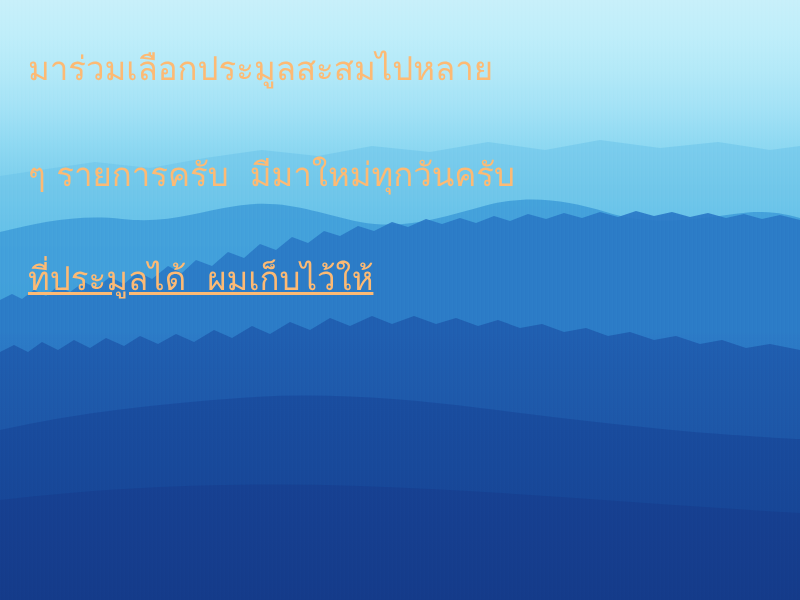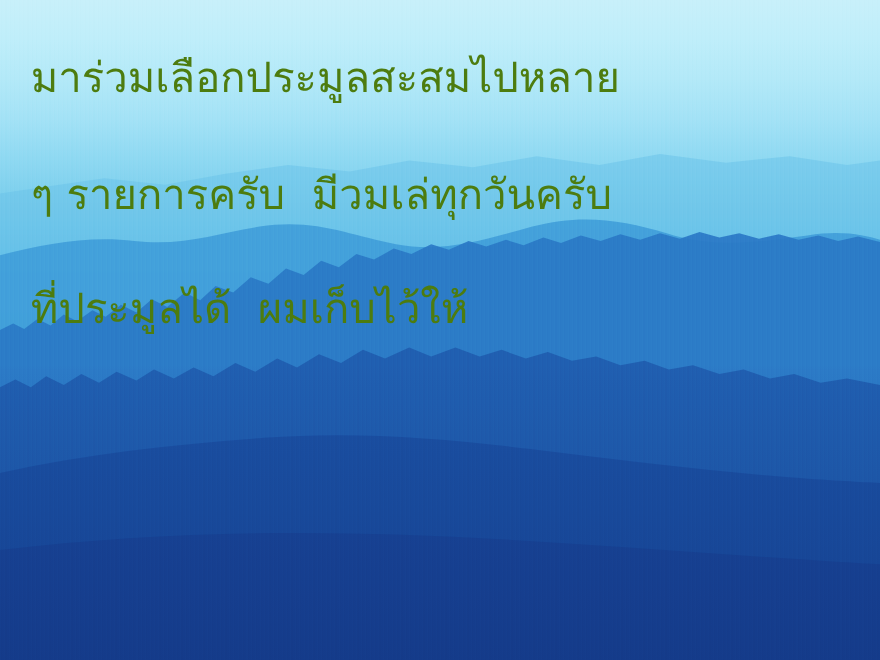--- a/index.html
+++ b/index.html
@@ -85,31 +85,31 @@
     left: 0;
     top: 0;
     width: 800px;
     height: 600px;
     padding: 0;
     box-sizing: border-box;
   }
   .line {
     position: absolute;
     left: 28px;
-    color: #4d7c0f;
-    font-size: 38px;
+    color: #fdba74;
+    font-size: 33px;
     font-weight: 400;
     line-height: 1.0;
     white-space: pre;
     letter-spacing: 0px;
     text-rendering: optimizeLegibility;
   }
   .l1 { top: 52px; }
   .l2 { top: 158px; }
-  .l3 { top: 262px; }
+  .l3 { top: 262px; text-decoration: underline; }
   .l4 { top: 368px; }
 </style>
 </head>
 <body>
 
 <div id="scene">
 
   <div class="layer sky"></div>
 
   <svg class="layer ridge-far" viewBox="0 0 800 600" preserveAspectRatio="none">
@@ -150,17 +150,17 @@
              L800,600 L0,600 Z" fill="#1b4fa2" opacity="0.85"></path>
     <path d="M0,500 C120,486 240,482 360,486 C480,490 600,500 720,508
              C752,510 778,512 800,513 L800,600 L0,600 Z" fill="#1a4698" opacity="0.80"></path>
   </svg>
 
   <div class="layer texture"></div>
   <div class="layer bottom-shade"></div>
 
   <div class="caption">
     <div class="line l1">มาร่วมเลือกประมูลสะสมไปหลาย</div>
-    <div class="line l2">ๆ รายการครับ  มีวมเล่ทุกวันครับ</div>
+    <div class="line l2">ๆ รายการครับ  มีมาใหม่ทุกวันครับ</div>
     <div class="line l3">ที่ประมูลได้  ผมเก็บไว้ให้</div>
   </div>
 
 </div>
 
 </body></html>

